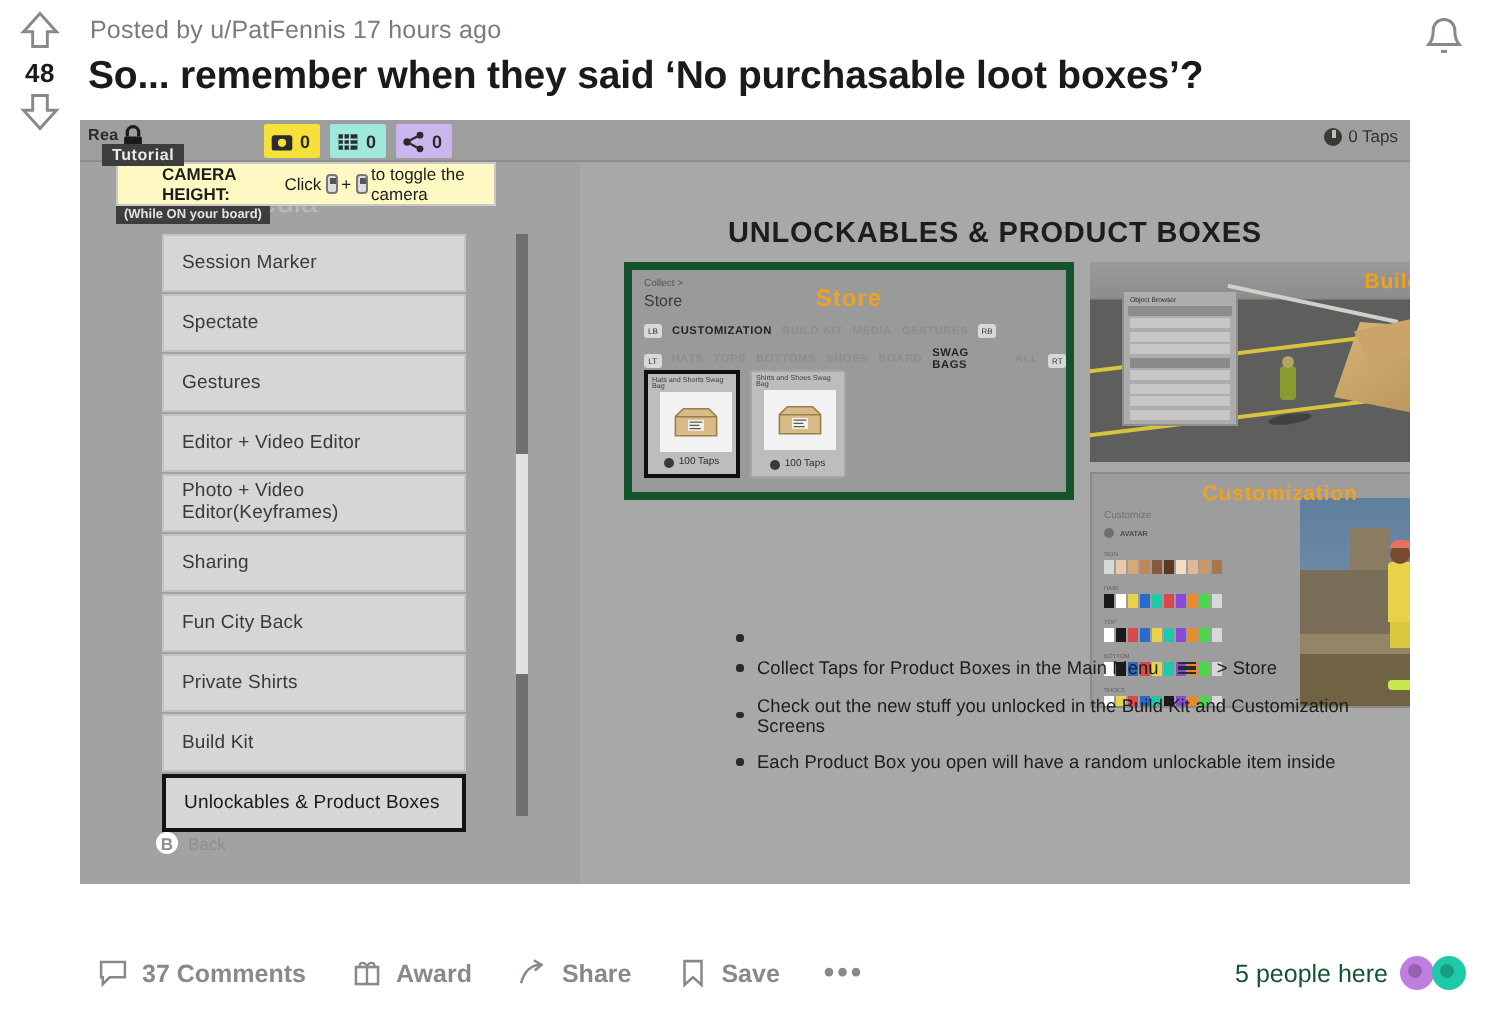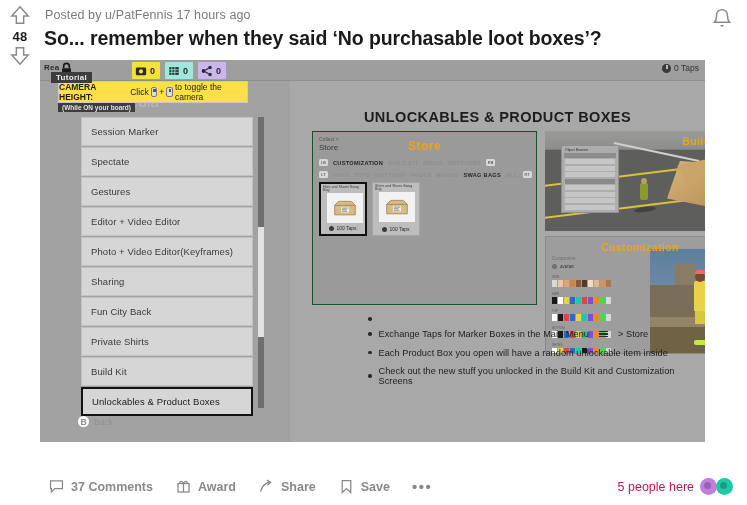--- a/index.html
+++ b/index.html
@@ -67,22 +67,22 @@
   .tap-coin::after { content:""; position:absolute; left:4px; top:1px; width:1.5px; height:4px; background:#bdbdb8; }
 
   
   .tut-tag {
     position:absolute; left:11px; top:12px; z-index:6;
     background:#3d3d3d; color:#eaeaea; font-size:8px; font-weight:700;
     padding:1px 5px; letter-spacing:.3px;
   }
   .tut-box {
     position:absolute; left:18px; top:21px; width:190px; height:22px; z-index:5;
-    background:#fde047; border:1px solid #c9c9c9;
-    display:flex; align-items:center; padding-left:0;
+    background:#fef9c3; border:1px solid #c9c9c9;
+    display:flex; align-items:center; padding-left:22px;
     font-size:8.5px; color:#1d1d1d;
   }
   .tut-box b { font-weight:700; margin-right:3px; font-size:8.5px; }
   .key {
     display:inline-block; width:7px; height:10px; background:#ddd;
     border:1px solid #777; border-radius:2px; margin:0 2px;
     position:relative; vertical-align:-2px;
   }
   .key::before { content:""; position:absolute; left:1.5px; top:1px; width:2.5px; height:3px; background:#555; }
   .tut-sub {
@@ -93,21 +93,21 @@
 
   
   .menu-col {
     position:absolute; left:0; top:21px; width:250px; height:361px;
     background:#a2a2a2;
   }
   .menu-title {
     position:absolute; left:42px; top:12px; font-size:15px;
     color:#b9b9b9; font-weight:400; letter-spacing:.2px;
   }
-  .menu-list { position:absolute; left:41px; top:36px; width:172px; }
+  .menu-list { position:absolute; left:41px; top:36px; width:152px; }
   .menu-item {
     height:28.5px; margin-bottom:1.5px; background:#d6d6d6;
     border:1px solid #c2c2c2;
     display:flex; align-items:center; padding-left:9px;
     font-size:9.5px; color:#3a3a3a; letter-spacing:.1px;
   }
   .menu-item.selected {
     background:#d6d6d6; border:2px solid #131313; color:#1a1a1a;
   }
   .menu-scroll {
@@ -130,22 +130,22 @@
     position:absolute; left:250px; top:21px; right:0; height:361px;
     background:#a8a8a8;
   }
   .content-head {
     position:absolute; left:0; right:0; top:28px; text-align:center;
     font-size:14.5px; font-weight:700; color:#1d1d1d; letter-spacing:.4px;
   }
 
   
   .store-card {
-    position:absolute; left:22px; top:50px; width:225px; height:174px;
-    background:#9a9a9a; border:1px solid #14532d;
+    position:absolute; left:22px; top:50px; width:225px; height:119px;
+    background:#9a9a9a; border:4px solid #14532d;
   }
   .store-bc { position:absolute; left:6px; top:4px; font-size:5px; color:#545454; }
   .store-bc .big { display:block; font-size:8px; color:#3a3a3a; margin-top:1px; }
   .store-label {
     position:absolute; left:0; right:0; top:7px; text-align:center;
     font-size:12px; font-weight:700; color:#f0a21e; letter-spacing:.5px;
   }
   .tabrow { position:absolute; left:6px; display:flex; align-items:center; gap:5px; }
   .tabrow.r1 { top:27px; }
   .tabrow.r2 { top:39px; }
@@ -258,21 +258,21 @@
   .hamb { display:inline-flex; flex-direction:column; gap:1.5px; margin:0 3px; vertical-align:-1px; }
   .hamb i { width:9px; height:1.3px; background:#2a2a2a; display:block; }
 
   
   .actions { position:absolute; left:48px; top:478px; display:flex; align-items:center; gap:22px; }
   .act { display:flex; align-items:center; gap:6px; color:#878a8c; font-size:12.5px; font-weight:700; }
   .act svg { display:block; }
   .dots { color:#878a8c; font-size:15px; font-weight:700; letter-spacing:1.5px; }
   .people {
     position:absolute; right:14px; top:478px; display:flex; align-items:center; gap:6px;
-    font-size:12.5px; color:#be185d;
+    font-size:12.5px; color:#14532d;
   }
   .av { width:17px; height:17px; border-radius:50%; position:relative; }
   .av.p { background:#c07fe0; }
   .av.t { background:#1fc9a8; margin-left:-7px; }
   .av::after { content:""; position:absolute; left:4px; top:4px; width:7px; height:7px; border-radius:50%; background:rgba(0,0,0,.22); }
 </style>
 </head>
 <body>
 
 <div class="page">
@@ -567,35 +567,35 @@
           </div>
         </div>
       </div>
 
       <ul class="bullets">
         <li>
           <span class="bdot"></span>
         </li>
         <li>
           <span class="bdot"></span>
-          <span>Exchange Taps for Marker Boxes in the Main Menu</span>
+          <span>Collect Taps for Product Boxes in the Main Menu</span>
           <span class="hamb">
               <i></i>
               <i></i>
               <i></i>
             </span>
           <span>&gt; Store</span>
         </li>
         <li>
           <span class="bdot"></span>
-          <span>Each Product Box you open will have a random unlockable item inside</span>
+          <span>Check out the new stuff you unlocked in the Build Kit and Customization Screens</span>
         </li>
         <li>
           <span class="bdot"></span>
-          <span>Check out the new stuff you unlocked in the Build Kit and Customization Screens</span>
+          <span>Each Product Box you open will have a random unlockable item inside</span>
         </li>
       </ul>
     </div>
   </div>
 
   <div class="actions">
     <span class="act">
       <svg viewBox="0 0 20 20" width="17" height="17">
           <path d="M3 3.5h14v9H8l-4 4v-4H3z" fill="none" stroke="#878a8c" stroke-width="1.5"></path>
         </svg>

